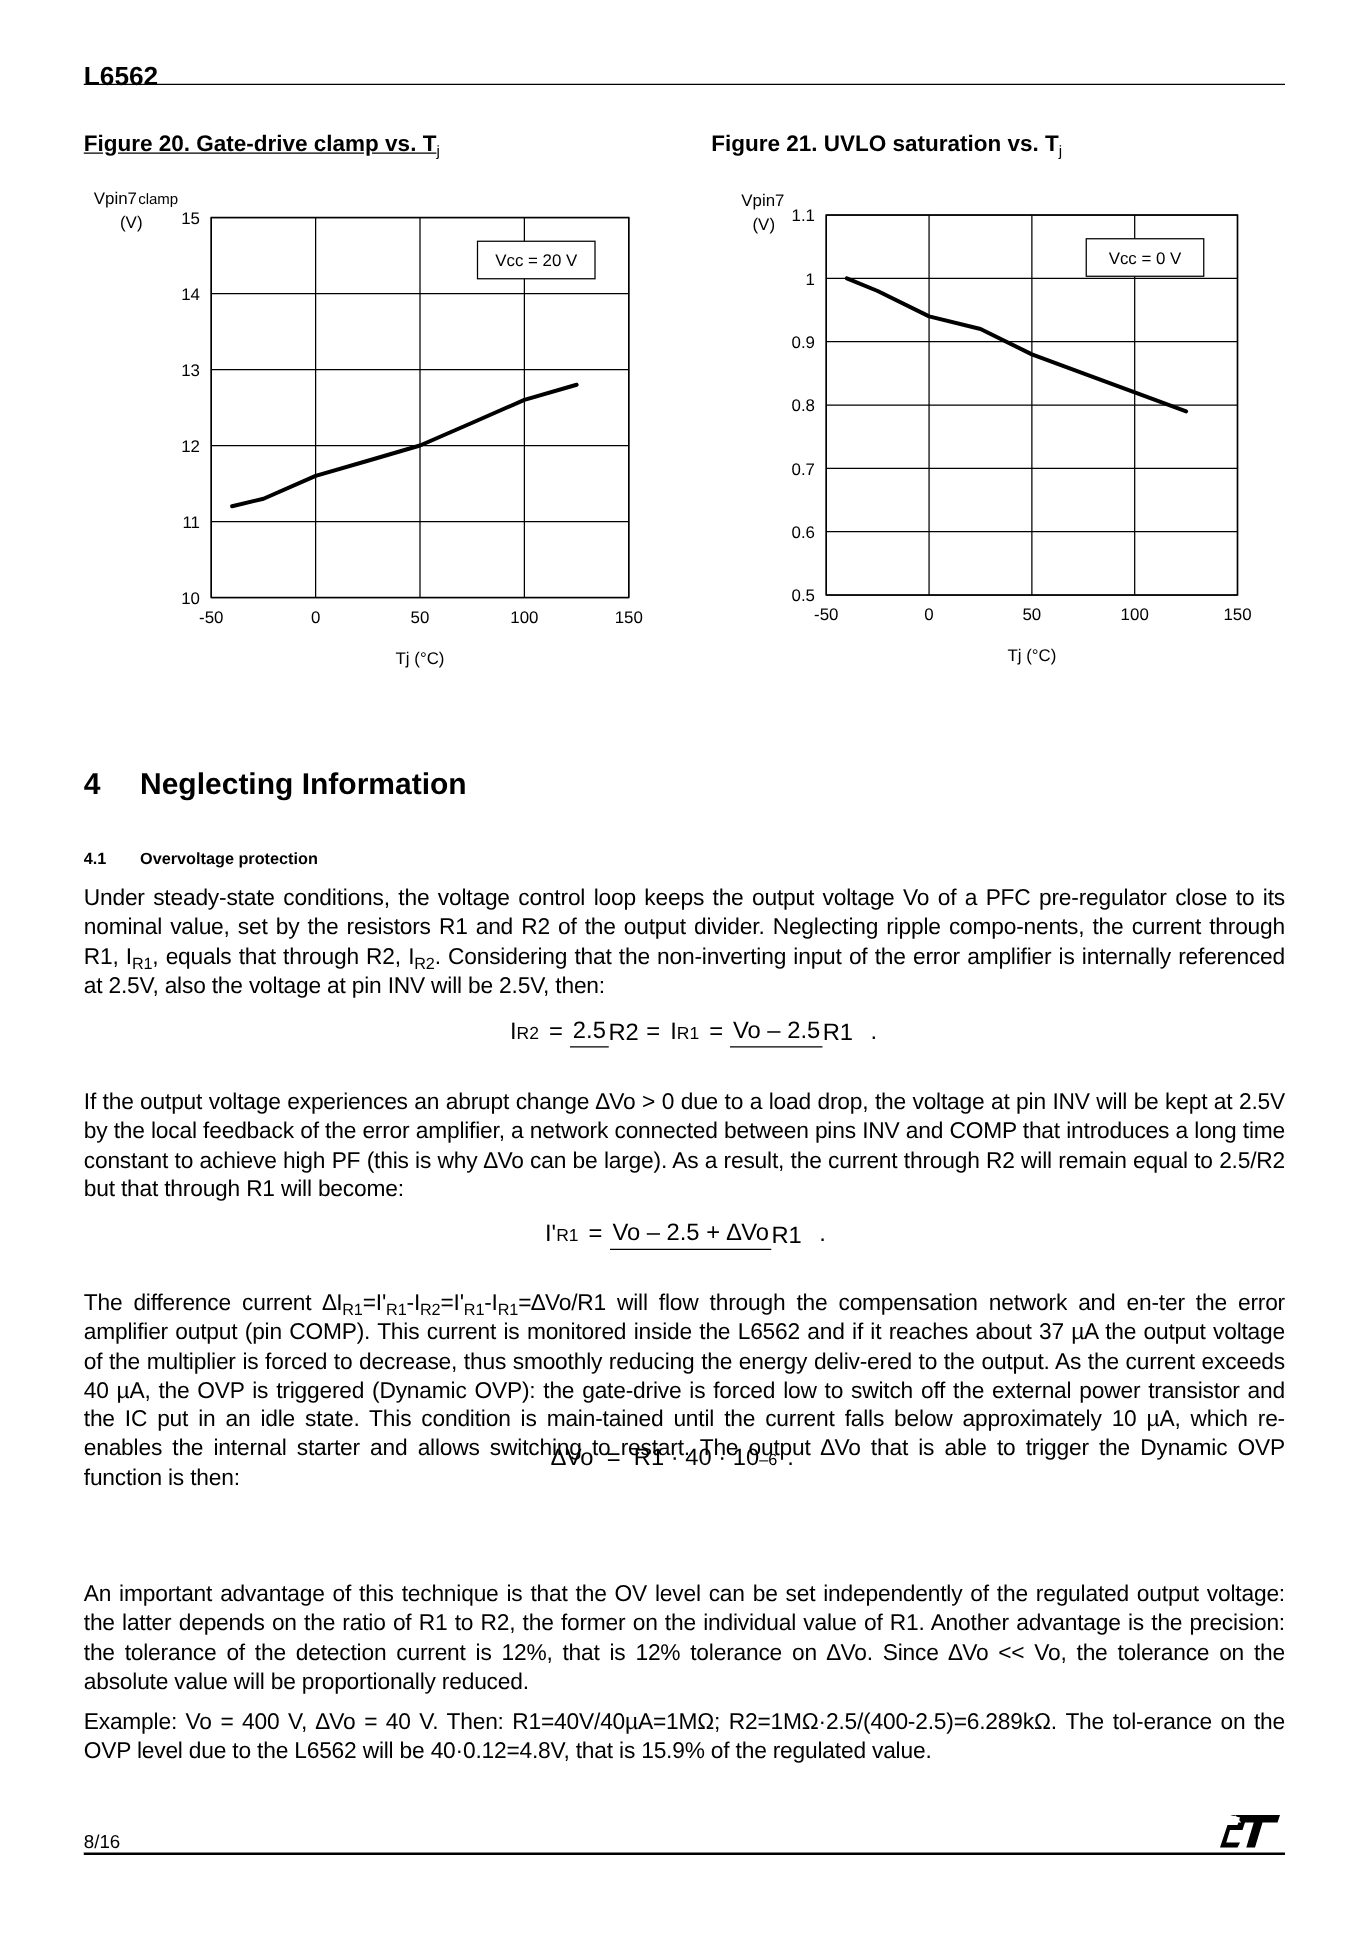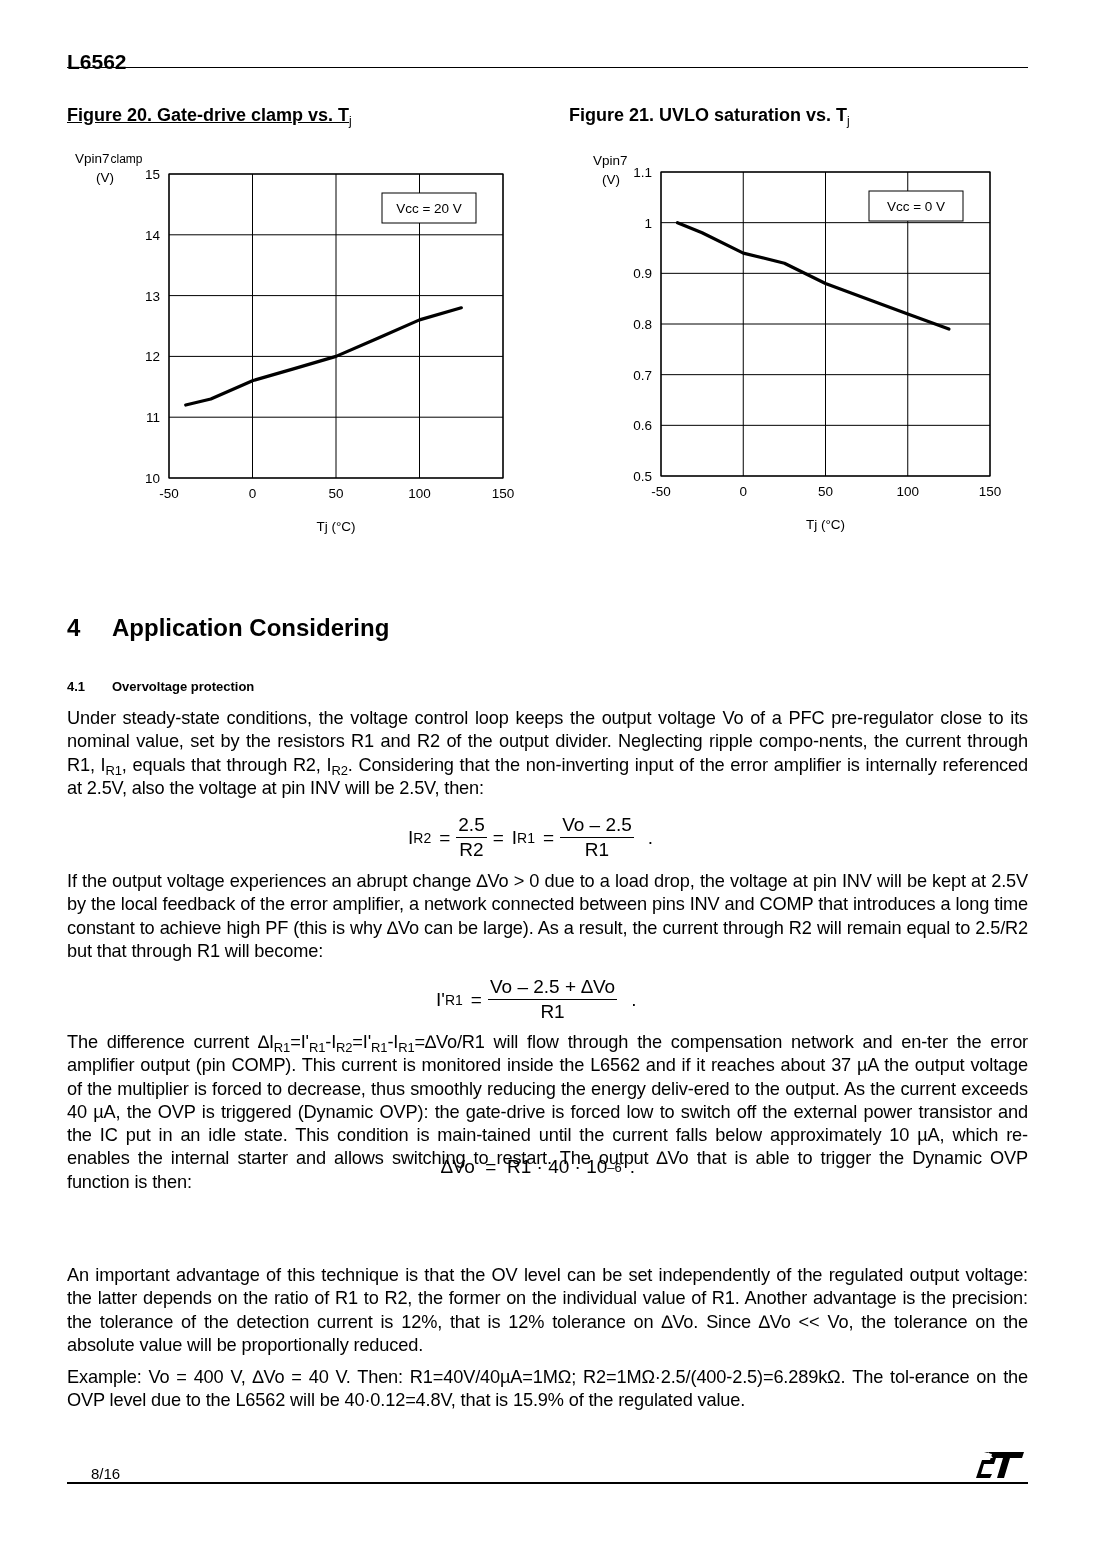--- a/index.html
+++ b/index.html
@@ -11,27 +11,27 @@
   .chart { position:absolute; }
   .chart svg { overflow:visible; }
   .axis-txt { font-family:"Liberation Sans", sans-serif; font-size:13.5px; fill:#000; }
   .sec-title { position:absolute; left:67px; top:614px; font-size:24px; font-weight:bold; }
   .sec-title .num { display:inline-block; width:45px; }
   .sub-title { position:absolute; left:67px; top:679px; font-size:13px; font-weight:bold; }
   .sub-title .num { display:inline-block; width:45px; }
   .para { position:absolute; left:67px; width:961px; font-size:18.2px; line-height:23.3px; text-align:justify; letter-spacing:-0.15px; }
   .para sub { font-size:13px; vertical-align:-4px; line-height:0; }
   .eq { position:absolute; font-size:19px; display:flex; align-items:center; white-space:nowrap; }
-  .eq .frac { display:inline-flex; flex-direction:column; align-items:center; margin:0 6px; }
+  .eq .frac { display:inline-flex; flex-direction:row; align-items:center; margin:0 6px; }
   .eq .frac .n { border-bottom:1px solid #000; padding:0 2px 1px 2px; line-height:22px; }
   .eq .frac .d { line-height:22px; padding-top:1px; }
   .eq sub { font-size:14px; vertical-align:-6px; }
   .eq sup { font-size:13px; vertical-align:9px; }
   .eq .sp { display:inline-block; width:8px; }
-  .foot-page { position:absolute; left:67px; top:1465px; font-size:15px;margin-left:24px; }
+  .foot-page { position:absolute; left:67px; top:1465px; font-size:15px; }
   .foot-rule { position:absolute; left:67px; top:1482px; width:961px; height:1.5px; background:#000; }
   .st-logo { position:absolute; left:976px; top:1450px; }
 </style>
 </head>
 <body>
 
 <div class="hdr-title">L6562</div>
 <div class="hdr-rule"></div>
 
 <div class="fig-caption" style="left:67px;text-decoration:underline;"><span>Figure 20. Gate-drive clamp vs. T</span><sub>j</sub></div>
@@ -101,21 +101,21 @@
       <rect x="661" y="172" width="329" height="304" fill="none" stroke="#000" stroke-width="1.2"></rect>
       <polyline points="677.5,222.7 702.1,232.8 743.3,253.1 784.4,263.2 825.5,283.5 866.6,298.7 907.8,313.9 948.9,329.1" fill="none" stroke="#000" stroke-width="3.2" stroke-linejoin="round" stroke-linecap="round"></polyline>
       <rect x="869" y="191" width="94" height="30" fill="#fff" stroke="#000" stroke-width="1"></rect>
       <text x="916" y="211" text-anchor="middle" class="axis-txt">Vcc = 0 V</text>
       <text x="593" y="165" class="axis-txt"><tspan>Vpin7</tspan></text>
       <text x="602" y="184" class="axis-txt">(V)</text>
       <text x="825.5" y="529" text-anchor="middle" class="axis-txt">Tj  (°C)</text>
     </svg>
 </div>
 
-<div class="sec-title"><span class="num">4</span><span>Application Considering</span></div>
+<div class="sec-title"><span class="num">4</span><span>Neglecting Information</span></div>
 <div class="sub-title"><span class="num">4.1</span><span>Overvoltage protection</span></div>
 
 <div class="para" style="top:707px;"><span>Under steady-state conditions, the voltage control loop keeps the output voltage Vo of a PFC pre-regulator close to its nominal value, set by the resistors R1 and R2 of the output divider. Neglecting ripple compo-nents, the current through R1, I</span><sub>R1</sub><span>, equals that through R2, I</span><sub>R2</sub><span>. Considering that the non-inverting input of the error amplifier is internally referenced at 2.5V, also the voltage at pin INV will be 2.5V, then:</span></div>
 
 <div class="eq" style="left:408px;top:814px;">
   <span>I</span>
     <sub>R2</sub>
   <span class="sp"></span>
     <span>=</span>
   <span class="frac">

